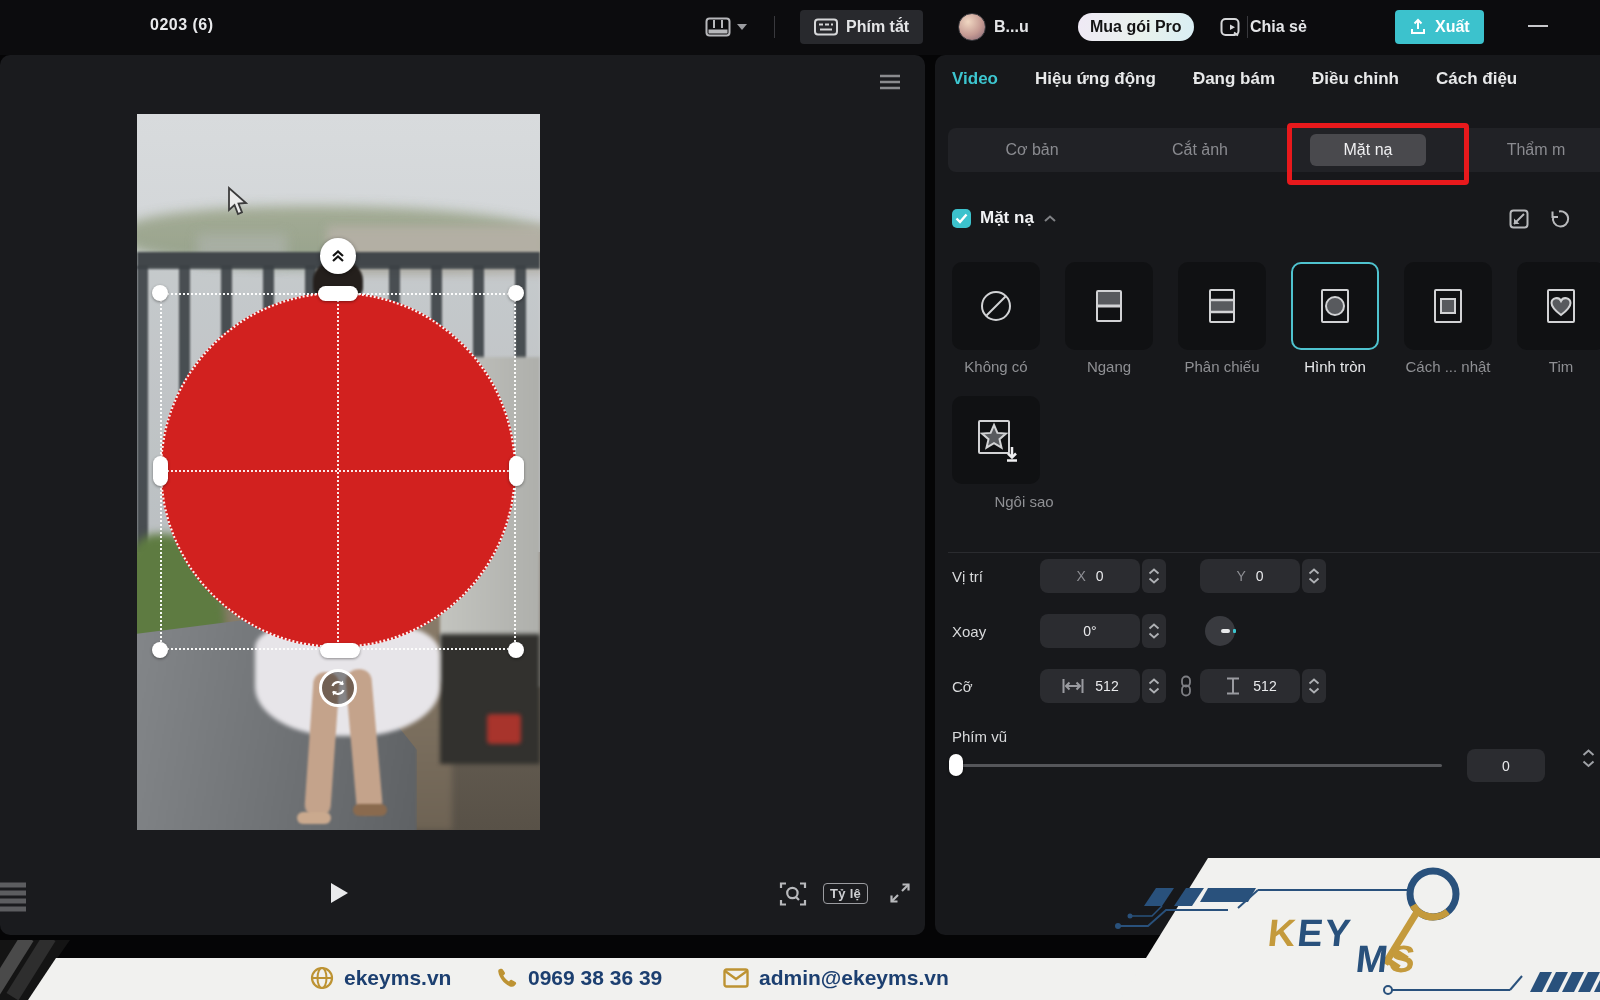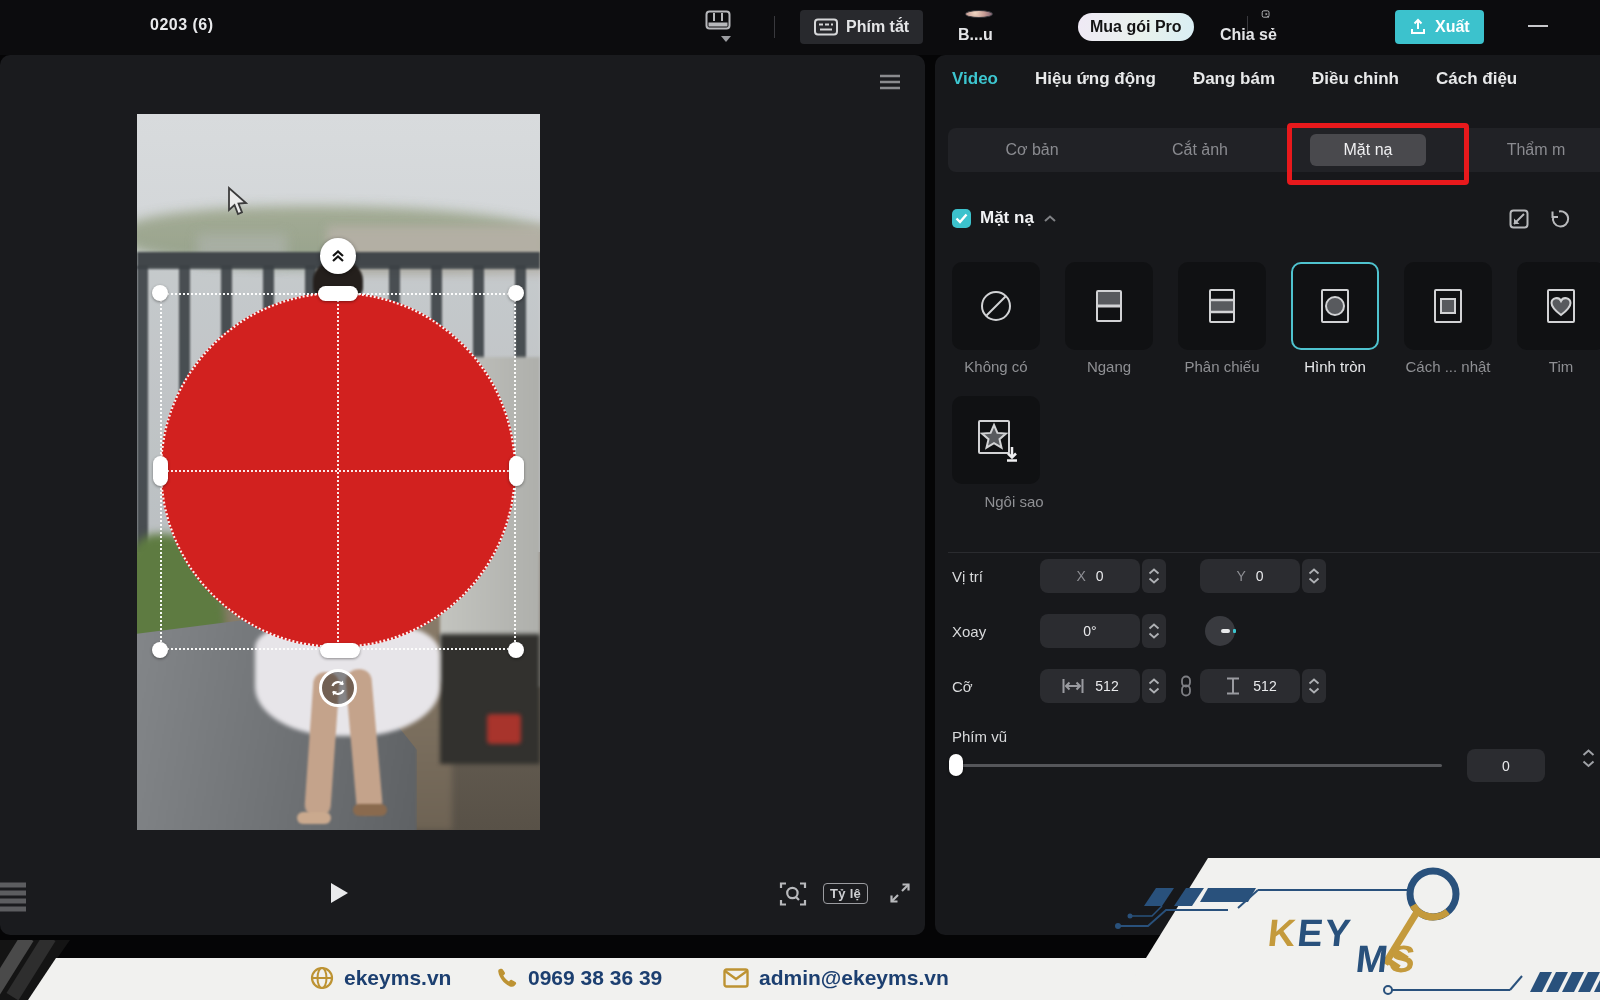--- a/index.html
+++ b/index.html
@@ -6,21 +6,21 @@
     font-family:"Liberation Sans","DejaVu Sans",sans-serif;}
   #stage{position:relative;width:1600px;height:1000px;background:#050506;}
   .abs{position:absolute;}
 
   
   #topbar{left:0;top:0;width:1600px;height:55px;background:#0c0c0e;}
   .tb-title{left:150px;top:16px;width:110px;color:#e9eaec;font-size:16px;font-weight:700;letter-spacing:.5px;}
   .tb-divider{width:1px;height:22px;background:#39393d;top:16px;}
   .tb-btn{display:flex;align-items:center;gap:8px;background:#28292d;border-radius:4px;height:34px;
     padding:0 14px;color:#e4e5e7;font-size:16px;font-weight:700;top:10px;}
-  .tb-plain{display:flex;align-items:flex-end;gap:8px;height:34px;top:10px;color:#e4e5e7;font-size:16px;font-weight:700;flex-direction:column;}
+  .tb-plain{display:flex;align-items:center;gap:8px;height:34px;top:10px;color:#e4e5e7;font-size:16px;font-weight:700;}
   #btn-export{background:#3cc2cd;color:#fff;}
   #pro-pill{background:linear-gradient(100deg,#efe9f5,#e9f2ec 55%,#d9eef4);color:#131313;border-radius:14px;
     height:28px;display:flex;align-items:center;padding:0 12px;font-size:16px;font-weight:800;}
   .avatar{width:26px;height:26px;border-radius:50%;
     background:radial-gradient(circle at 35% 30%,#f0d7c2,#c59a93 55%,#7d6273);border:1px solid #3a3a3e;}
   .caret-down{width:0;height:0;border-left:5px solid transparent;border-right:5px solid transparent;
     border-top:6px solid #9b9ca0;}
   .minimize{color:#c7c8cb;font-size:20px;font-weight:700;}
 
   
@@ -385,21 +385,21 @@
       <svg width="52" height="52" viewBox="0 0 52 52">
         <rect x="9" y="7" width="30" height="32" rx="1" fill="none" stroke="#d2d3d5" stroke-width="2"></rect>
         <path d="M24 11 l3.4 7.9 8.6 .7 -6.5 5.6 2 8.4 -7.5-4.5 -7.5 4.5 2-8.4 -6.5-5.6 8.6-.7 z" fill="#585a5e" stroke="#d2d3d5" stroke-width="2"></path>
         <g>
           <line x1="42" y1="33" x2="42" y2="43" stroke="#f0f0f2" stroke-width="2.5"></line>
           <path d="M38 39.5 L42 43.5 L46 39.5" fill="none" stroke="#f0f0f2" stroke-width="2.5"></path>
           <line x1="37" y1="46.5" x2="47" y2="46.5" stroke="#f0f0f2" stroke-width="2.5"></line>
         </g>
       </svg>
     </div>
-    <div class="abs mask-label" style="left:1px;top:438px;padding-left:18px;">Ngôi sao</div>
+    <div class="abs mask-label" style="left:11px;top:438px;padding-left:18px;">Ngôi sao</div>
 
     <div class="abs panel-divider"></div>
 
     <div class="abs ctl-label" style="left:17px;top:513px;">Vị trí</div>
     <div class="abs input-box" style="left:105px;top:504px;">
       <span class="axis">X</span>
       <span>0</span>
     </div>
     <div class="abs stepper" style="left:207px;top:504px;">
       <svg width="12" height="7" viewBox="0 0 12 7">

